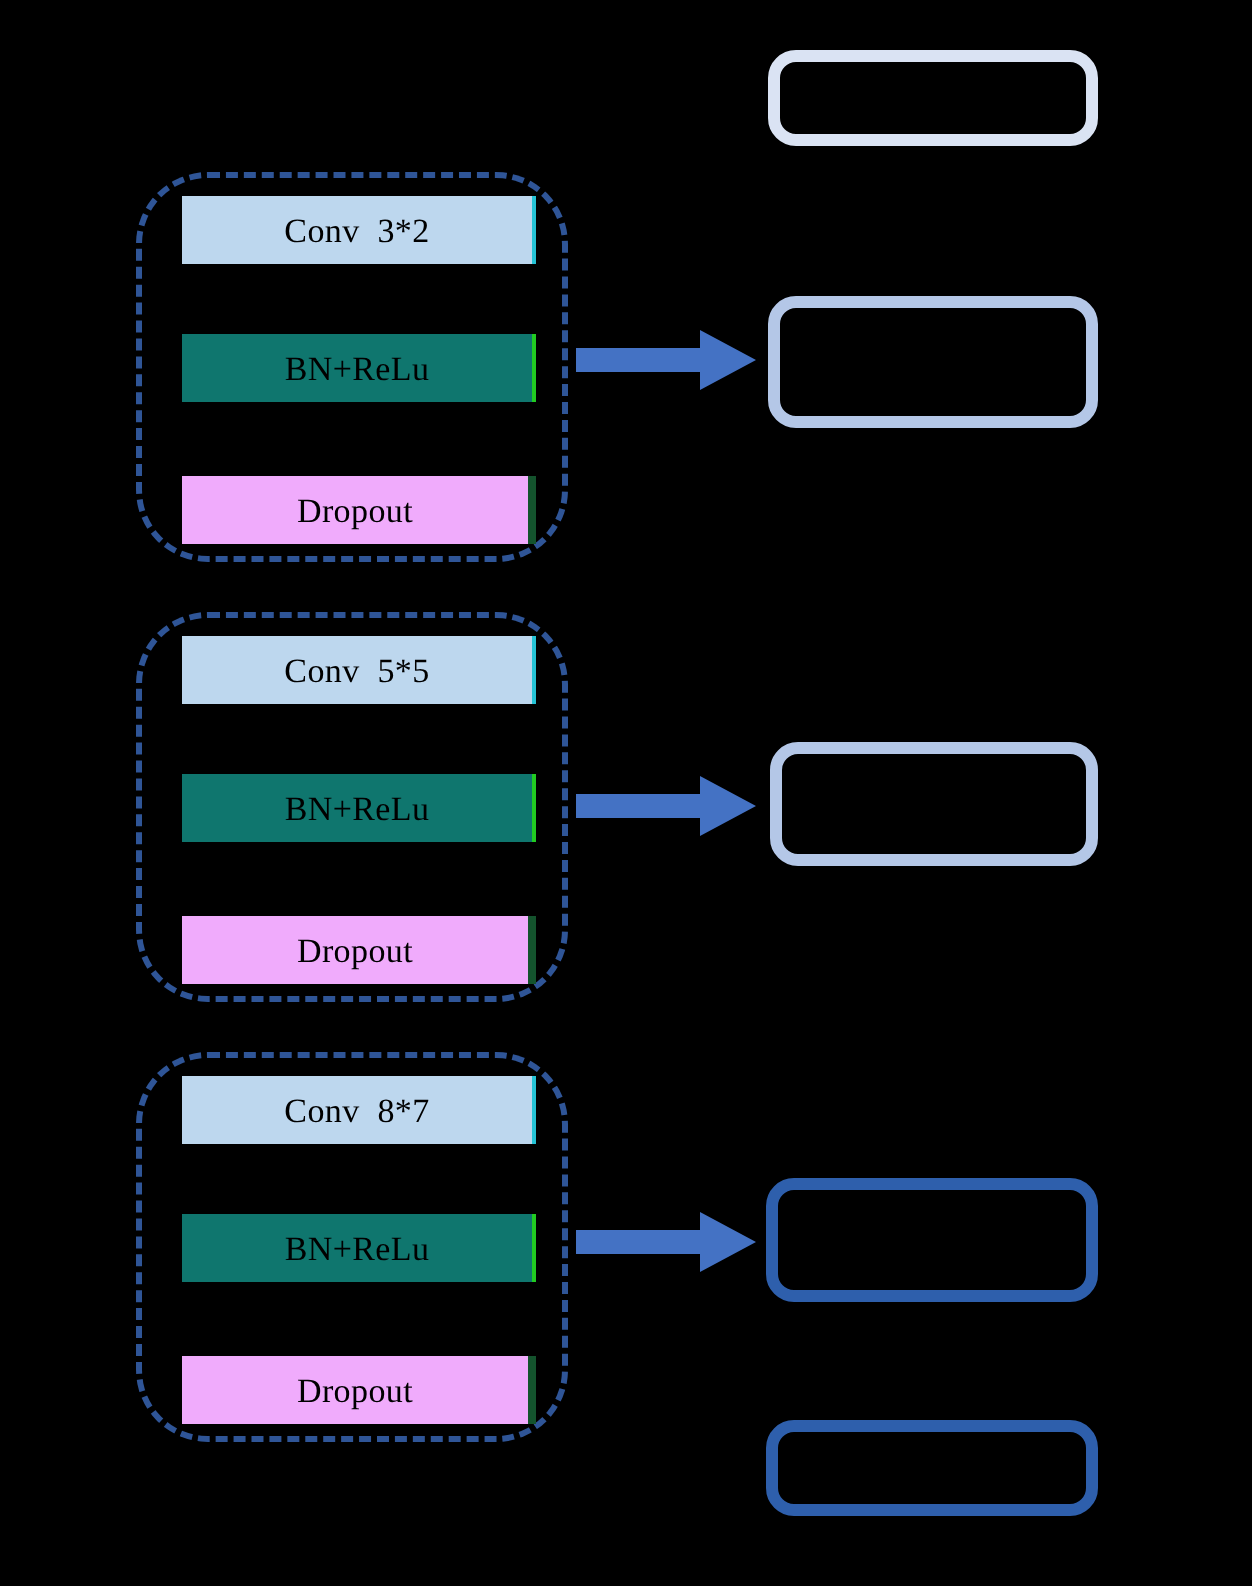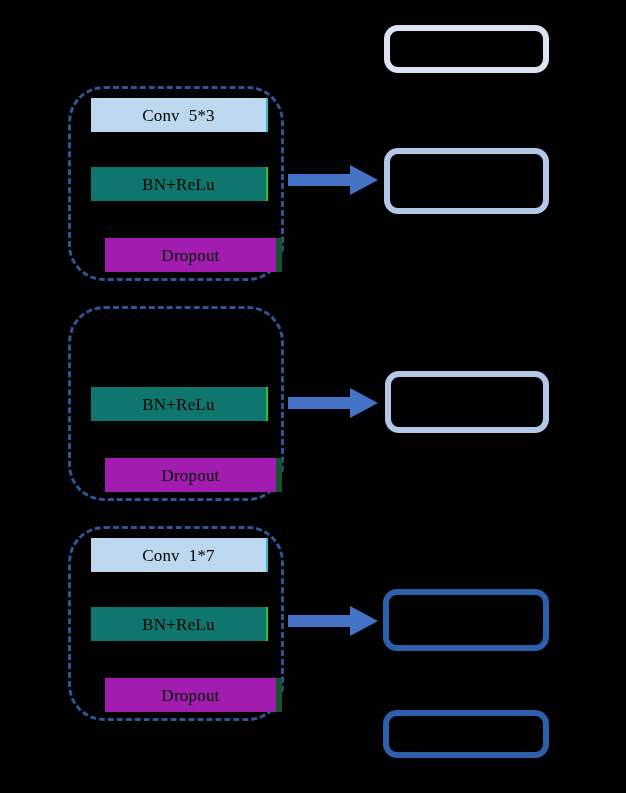--- a/index.html
+++ b/index.html
@@ -41,23 +41,22 @@
   }
   .bar.conv {
     background: #BDD7EE;
     border-right: 2px solid #25C3D6;
   }
   .bar.bn {
     background: #0f766e;
     border-right: 2px solid #22CC22;
   }
   .bar.drop {
-    background: #a21caf;
-    border-right: 6px solid #14532d;
-    margin-left: 14px;
+    background: #f0abfc;
+    border-right: 4px solid #14532d;
   }
 
   
   .rbox {
     position: absolute;
     box-sizing: border-box;
     background: transparent;
     border-style: solid;
     border-radius: 14px;
   }
@@ -67,32 +66,33 @@
     position: absolute;
   }
   .arrow svg { display: block; }
 </style>
 </head>
 <body>
 
 <div id="canvas">
 
   <div class="group" style="left:68px; top:86px; width:216px; height:195px;">
-    <div class="bar conv" style="left:20px; top:9px; width:177px; height:34px;">Conv  5*3</div>
+    <div class="bar conv" style="left:20px; top:9px; width:177px; height:34px;">Conv  3*2</div>
     <div class="bar bn" style="left:20px; top:78px; width:177px; height:34px;">BN+ReLu</div>
     <div class="bar drop" style="left:20px; top:149px; width:177px; height:34px;">Dropout</div>
   </div>
 
   <div class="group" style="left:68px; top:306px; width:216px; height:195px;">
+    <div class="bar conv" style="left:20px; top:9px; width:177px; height:34px;">Conv  5*5</div>
     <div class="bar bn" style="left:20px; top:78px; width:177px; height:34px;">BN+ReLu</div>
     <div class="bar drop" style="left:20px; top:149px; width:177px; height:34px;">Dropout</div>
   </div>
 
   <div class="group" style="left:68px; top:526px; width:216px; height:195px;">
-    <div class="bar conv" style="left:20px; top:9px; width:177px; height:34px;">Conv  1*7</div>
+    <div class="bar conv" style="left:20px; top:9px; width:177px; height:34px;">Conv  8*7</div>
     <div class="bar bn" style="left:20px; top:78px; width:177px; height:34px;">BN+ReLu</div>
     <div class="bar drop" style="left:20px; top:149px; width:177px; height:34px;">Dropout</div>
   </div>
 
   <div class="arrow" style="left:288px; top:163px; width:92px; height:34px;">
     <svg width="92" height="34" viewBox="0 0 92 34" aria-hidden="true">
       <path d="M0 11 L62 11 L62 2 L90 17 L62 32 L62 23 L0 23 Z" fill="#4472C4"></path>
     </svg>
   </div>
 

